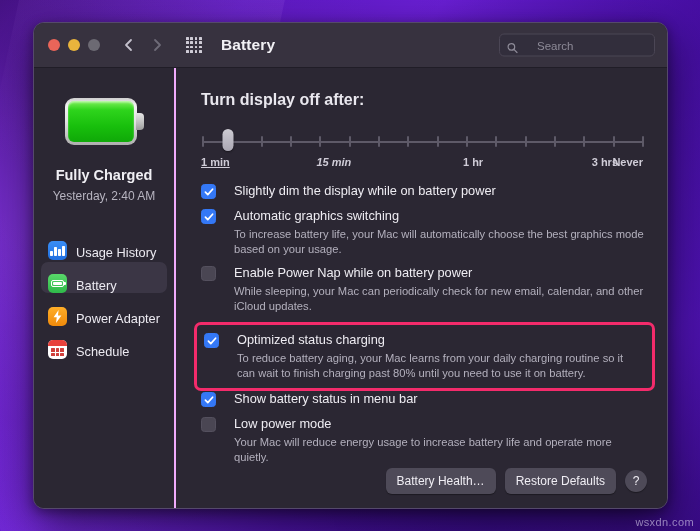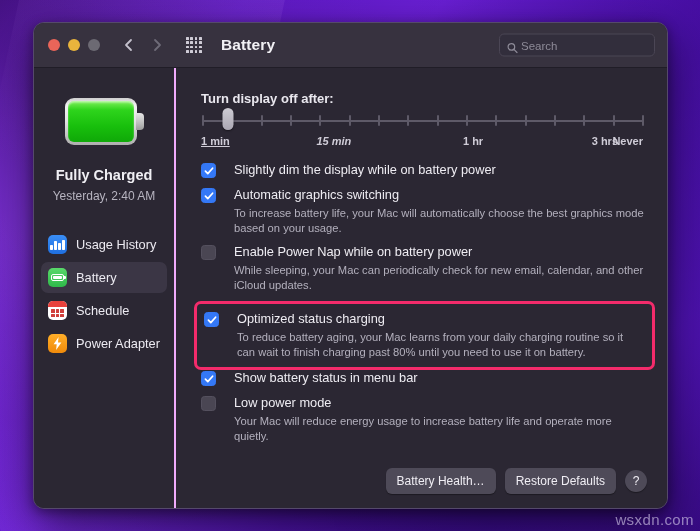--- a/index.html
+++ b/index.html
@@ -81,21 +81,21 @@
   .search {
     position: absolute;
     right: 12px; top: 50%;
     transform: translateY(-50%);
     width: 156px; height: 23px;
     background: #322e3c;
     border: 1px solid #4b4655;
     border-radius: 5px;
     display: flex; align-items: center;
     padding: 0 7px;
-    gap: 3px;
+    gap: 19px;
   }
   .search .mag { flex: 0 0 11px; height: 11px; display: block; }
   .search-text { color: #8d8a97; font-size: 11.5px; }
 
   
   .body-split { flex: 1; display: flex; min-height: 0; }
 
   .sidebar {
     width: 142px;
     flex: 0 0 142px;
@@ -139,21 +139,21 @@
     font-weight: bold;
   }
   .charge-sub {
     margin-top: 6px;
     color: #b7b4c0;
     font-size: 12px;
   }
 
   .sidelist { margin-top: 26px; width: 100%; padding: 0 7px; }
   .side-item {
-    display: flex; align-items: center;
+    display: flex; align-items: flex-end;
     gap: 9px;
     height: 31px;
     padding: 0 7px;
     border-radius: 7px;
     margin-bottom: 2px;
     cursor: default;
   }
   .side-item.selected { background: #3b3645; }
   .side-label { color: #eceaf1; font-size: 12.8px; }
   .sicon { width: 19px; height: 19px; border-radius: 5px; flex: 0 0 19px;
@@ -175,21 +175,21 @@
 
   
   .content {
     flex: 1;
     background: #2b2733;
     padding: 23px 22px 0 25px;
     position: relative;
     min-width: 0;
   }
 
-  .section-label { color: #e9e7ee; font-size: 13px; font-weight: bold; margin-bottom: 6px; }
+  .section-label { color: #e9e7ee; font-size: 16px; font-weight: bold; margin-bottom: 24px; }
 
   .slider-wrap { position: relative; height: 46px; margin-bottom: 4px; }
   .slider-track {
     position: absolute; left: 2px; right: 2px; top: 8px;
     height: 2px; background: #5e5a68; border-radius: 1px;
   }
   .ticks { position: absolute; left: 2px; right: 2px; top: 3px; height: 12px; }
   .ticks i {
     position: absolute; top: 0; width: 2px; height: 11px;
     background: #5e5a68; border-radius: 1px; display: block;
@@ -257,21 +257,21 @@
     background: #4e4a58;
     color: #f0eef4; font-size: 12px;
     display: flex; align-items: center; justify-content: center;
     box-shadow: 0 1px 1px rgba(0,0,0,0.35);
   }
 
   .watermark {
     position: absolute;
     right: 6px; bottom: 3px;
     color: rgba(215,205,235,0.62);
-    font-size: 15px;
+    font-size: 11px;
     letter-spacing: 0.4px;
   }
 </style>
 </head>
 <body>
 
 <div class="wallpaper-streak"></div>
 <div class="wallpaper-streak2"></div>
 
 <div class="window">
@@ -359,41 +359,41 @@
         <div class="side-item selected">
           <span class="sicon battery">
             <span class="minibatt">
                 <i></i>
               </span>
           </span>
           <span class="side-label">Battery</span>
         </div>
 
         <div class="side-item">
-          <span class="sicon schedule">
-            <span class="cal-top"></span>
-            <span class="cal-dots">
-                <i></i>
-                <i></i>
-                <i></i>
-                <i></i>
-                <i></i>
-                <i></i>
-              </span>
-          </span>
-          <span class="side-label">Schedule</span>
-        </div>
-
-        <div class="side-item">
           <span class="sicon power">
             <svg width="9" height="13" viewBox="0 0 9 13">
                 <polygon points="5.6,0 0.6,7.2 3.7,7.2 3.1,13 8.4,5.5 5,5.5" fill="#ffffff"></polygon>
               </svg>
           </span>
           <span class="side-label">Power Adapter</span>
+        </div>
+
+        <div class="side-item">
+          <span class="sicon schedule">
+            <span class="cal-top"></span>
+            <span class="cal-dots">
+                <i></i>
+                <i></i>
+                <i></i>
+                <i></i>
+                <i></i>
+                <i></i>
+              </span>
+          </span>
+          <span class="side-label">Schedule</span>
         </div>
 
       </div>
     </div>
 
     <div class="content">
 
       <div class="section-label">Turn display off after:</div>
 
       <div class="slider-wrap">

